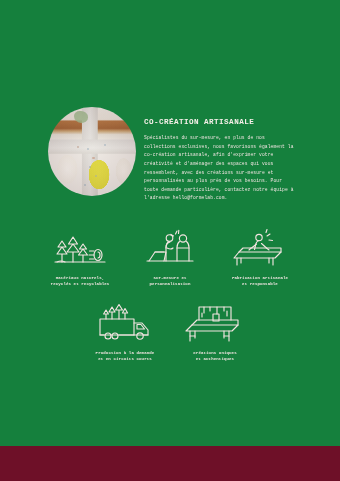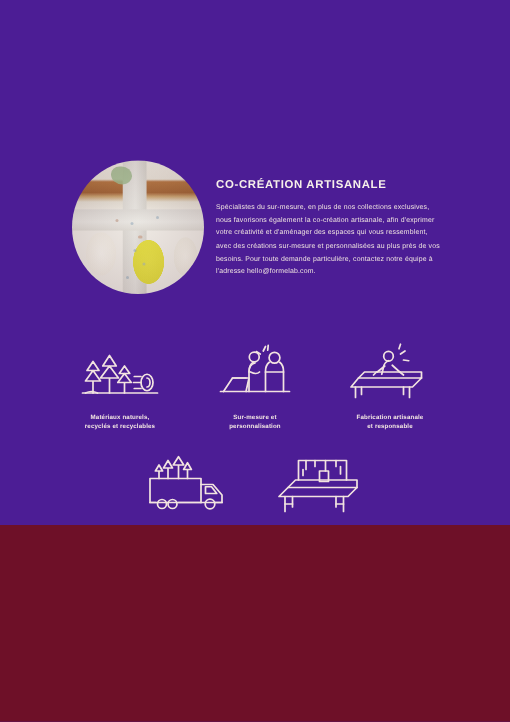--- a/index.html
+++ b/index.html
@@ -10,23 +10,24 @@
   body {
     width: 340px;
     height: 481px;
     overflow: hidden;
     font-family: "Liberation Sans", sans-serif;
     -webkit-font-smoothing: antialiased;
   }
   .page {
     position: relative;
     width: 340px;
-    height: 350px;
-    background: #4c1d95;
+    height: 446px;
+    background: #15803d;
     overflow: hidden;
+    font-family: Liberation Mono, monospace;
   }
 
   
   .top-section {
     position: absolute;
     left: 0;
     top: 50px;
     width: 340px;
     height: 110px;
   }

